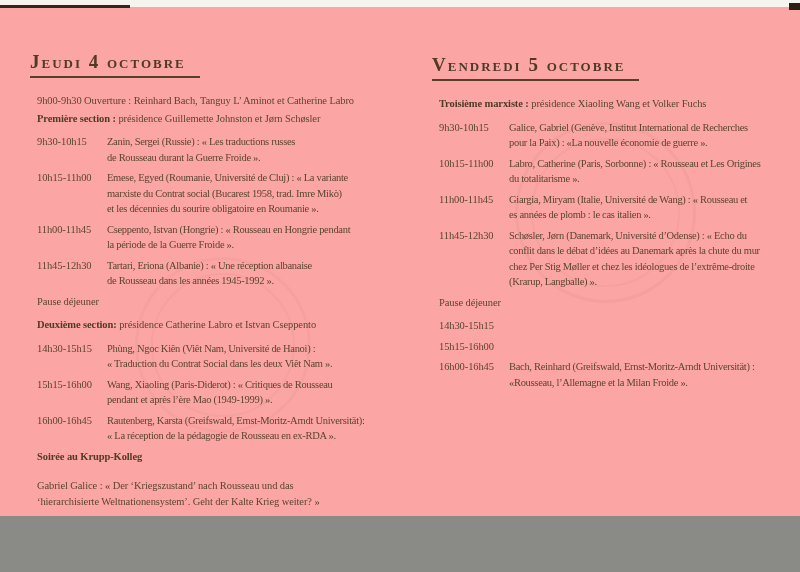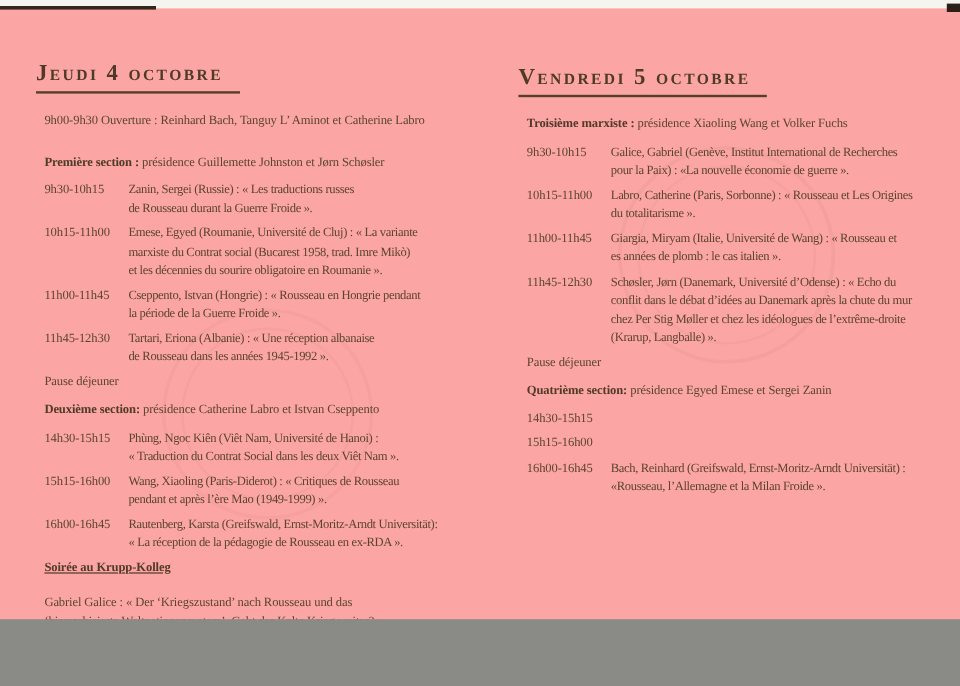--- a/index.html
+++ b/index.html
@@ -36,25 +36,25 @@
 
   .day-heading{
     display:inline-block;margin:0 0 15px 0;
     font-size:19px;font-weight:700;font-variant:small-caps;
     letter-spacing:2px;color:#4e3a26;
     border-bottom:2px solid #55402b;
     padding:0 14px 3px 0;
   }
   .blocks{padding-left:7px;font-size:10.5px;line-height:15.5px;letter-spacing:-0.1px;}
   .line{margin:0 0 8px 0;white-space:pre-line;}
-  .line.opening{margin-bottom:19px;}
+  .line.opening{margin-bottom:2px;}
   .line.section{margin-bottom:8px;}
   .line.section b{color:#4f3b27;}
   .line.pause{margin:2px 0 8px 0;}
-  .line.bold{font-weight:700;color:#4f3b27;margin:3px 0 4px 0;text-decoration:underline;}
+  .line.bold{font-weight:700;color:#4f3b27;margin:3px 0 4px 0;}
   .line.footer{margin-top:14px;}
   .session{display:flex;margin:0 0 5px 0;}
   .session .time{flex:0 0 70px;white-space:pre;}
   .session .desc{flex:1;white-space:pre;letter-spacing:-0.3px;}
 </style>
 </head>
 <body>
 
 <div class="scan">
   <div class="top-strip"></div>
@@ -131,21 +131,20 @@
 es années de plomb : le cas italien ».</span>
           </div>
           <div class="session">
             <span class="time">11h45-12h30</span>
             <span class="desc">Schøsler, Jørn (Danemark, Université d’Odense) : « Echo du
 conflit dans le débat d’idées au Danemark après la chute du mur
 chez Per Stig Møller et chez les idéologues de l’extrême-droite
 (Krarup, Langballe) ».</span>
           </div>
           <p class="line pause">Pause déjeuner</p>
-          <p class="line section"><b>Quatrième section:</b> présidence Egyed Emese et Sergei Zanin</p>
           <div class="session">
             <span class="time">14h30-15h15</span>
           </div>
           <div class="session">
             <span class="time">15h15-16h00</span>
           </div>
           <div class="session">
             <span class="time">16h00-16h45</span>
             <span class="desc">Bach, Reinhard (Greifswald, Ernst-Moritz-Arndt Universität) :
 «Rousseau, l’Allemagne et la Milan Froide ».</span>

